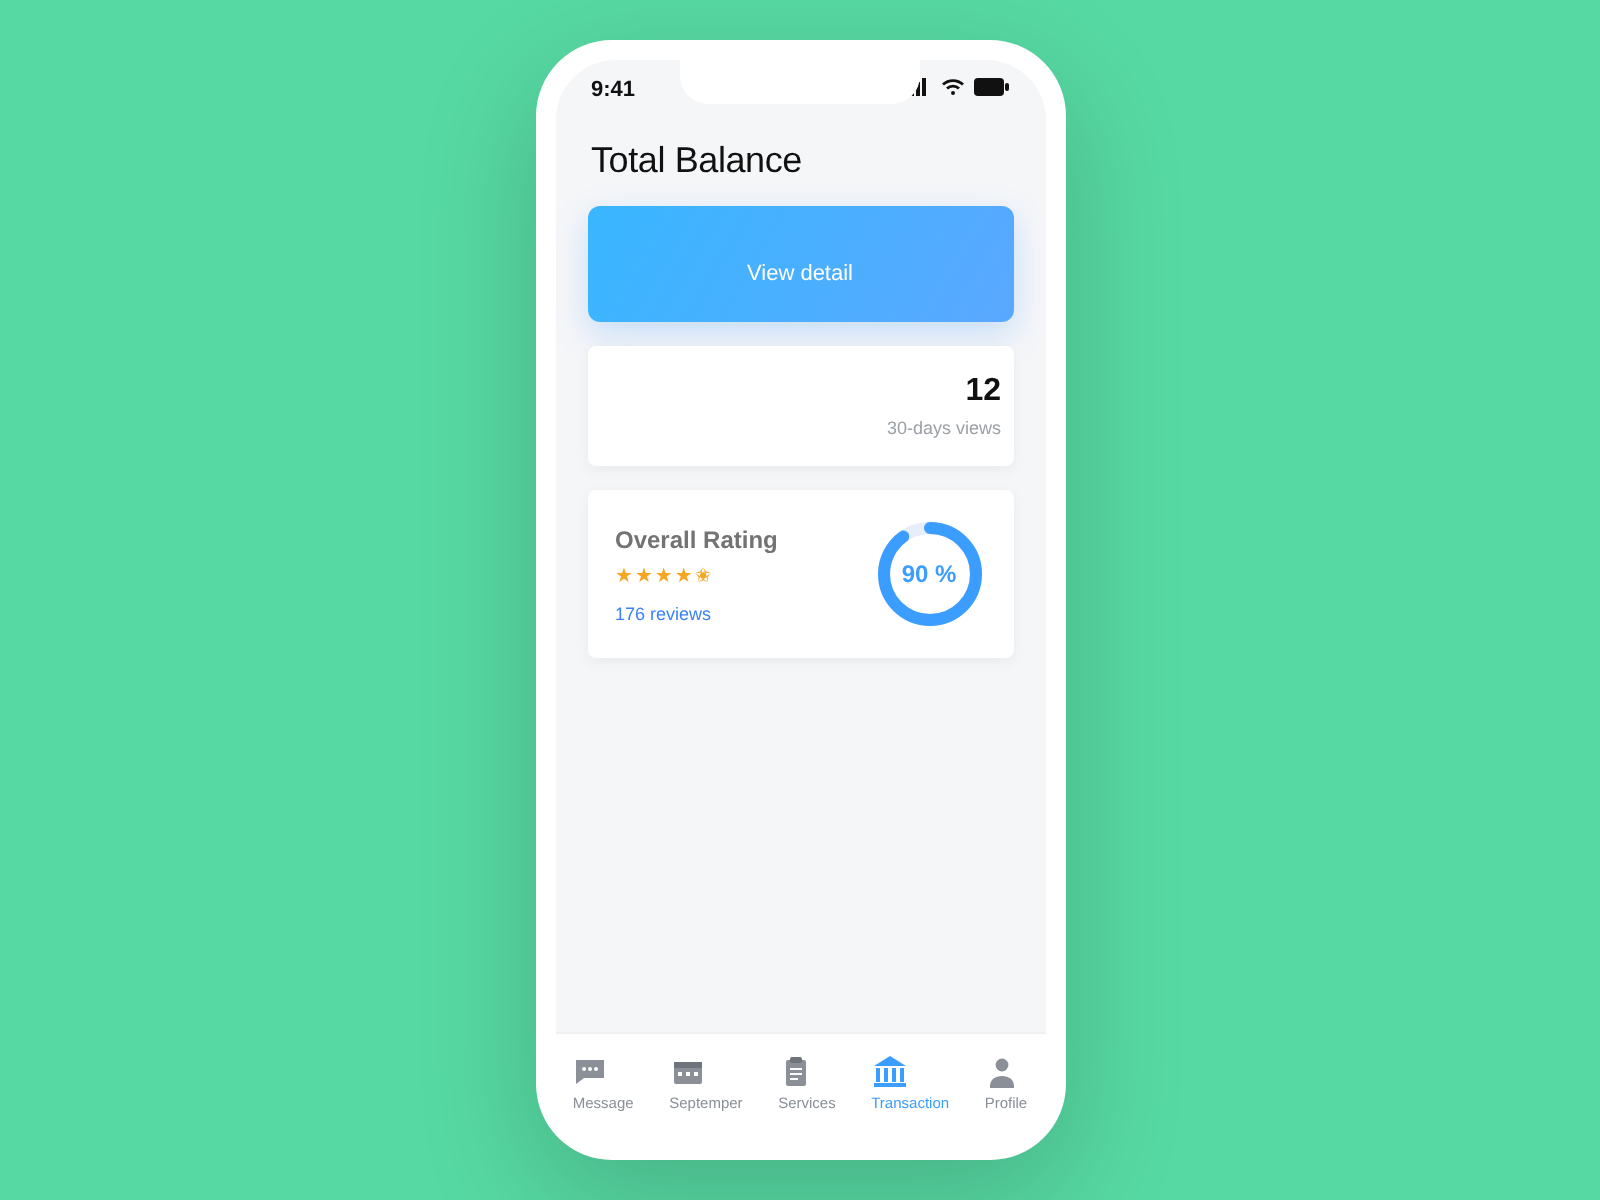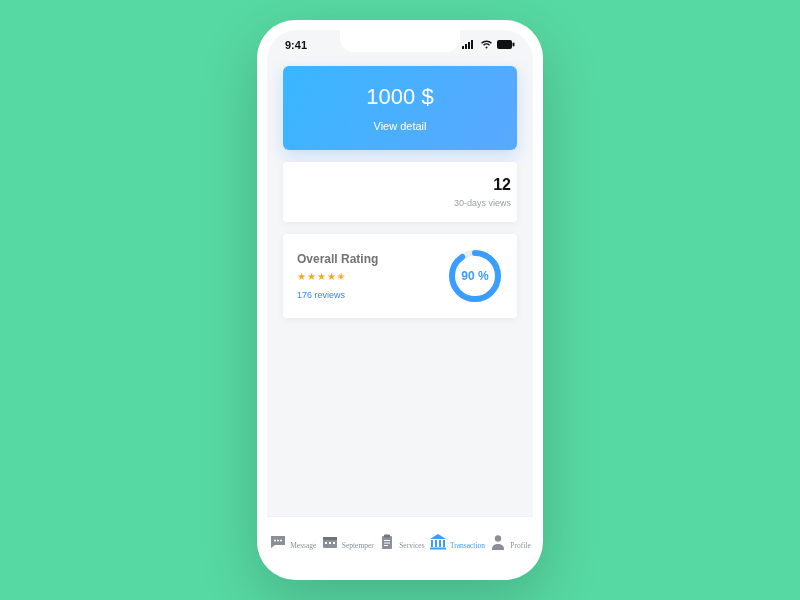--- a/index.html
+++ b/index.html
@@ -5,21 +5,21 @@
   * { box-sizing: border-box; margin: 0; padding: 0; }
   html, body { width: 800px; height: 600px; }
   body {
     background: #57d9a3;
     font-family: -apple-system, "Helvetica Neue", Arial, sans-serif;
     display: flex;
     align-items: center;
     justify-content: center;
   }
   .phone {
-    width: 286px;
+    width: 265px;
     height: 560px;
     background: #ffffff;
     border-radius: 38px;
     box-shadow: 0 20px 60px rgba(0,0,0,0.18);
     position: relative;
     padding: 10px;
   }
   .screen {
     width: 100%;
     height: 100%;
@@ -108,22 +108,22 @@
   .tabbar {
     height: 54px;
     background:#fff;
     border-top:1px solid #eef0f2;
     display:flex;
     justify-content:space-around;
     align-items:center;
     padding-bottom:4px;
   }
   .tab {
-    display:flex; align-items:flex-end; gap:3px;
-    font-size:7.5px; color:#8a8f98;font-family:Liberation Serif, serif;
+    display:flex; flex-direction:column; align-items:flex-start; gap:3px;
+    font-size:7.5px; color:#8a8f98;
   }
   .tab.active { color:#3b9dff; }
   .tab .ic { width:18px; height:16px; display:flex; align-items:center; justify-content:center; }
   .tab.active svg path, .tab.active svg rect, .tab.active svg polygon { fill:#3b9dff; }
 </style>
 </head>
 <body>
 
 <div class="phone">
   <div class="screen">
@@ -148,23 +148,23 @@
         <span>
           <svg width="18" height="9" viewBox="0 0 18 9">
               <rect x="0" y="0" width="15" height="9" rx="2" fill="#111"></rect>
               <rect x="15.5" y="2.5" width="2" height="4" rx="1" fill="#111"></rect>
             </svg>
         </span>
       </span>
     </div>
 
     <div class="content">
+      <div class="title">Total Balance</div>
 
       <div class="balance-card">
-        <div class="balance-amount">1000 $</div>
         <div class="balance-link">View detail</div>
       </div>
 
       <div class="row">
         <div class="stat-card">
           <div class="stat-num">12</div>
           <div class="stat-label">30-days views</div>
         </div>
       </div>
 

